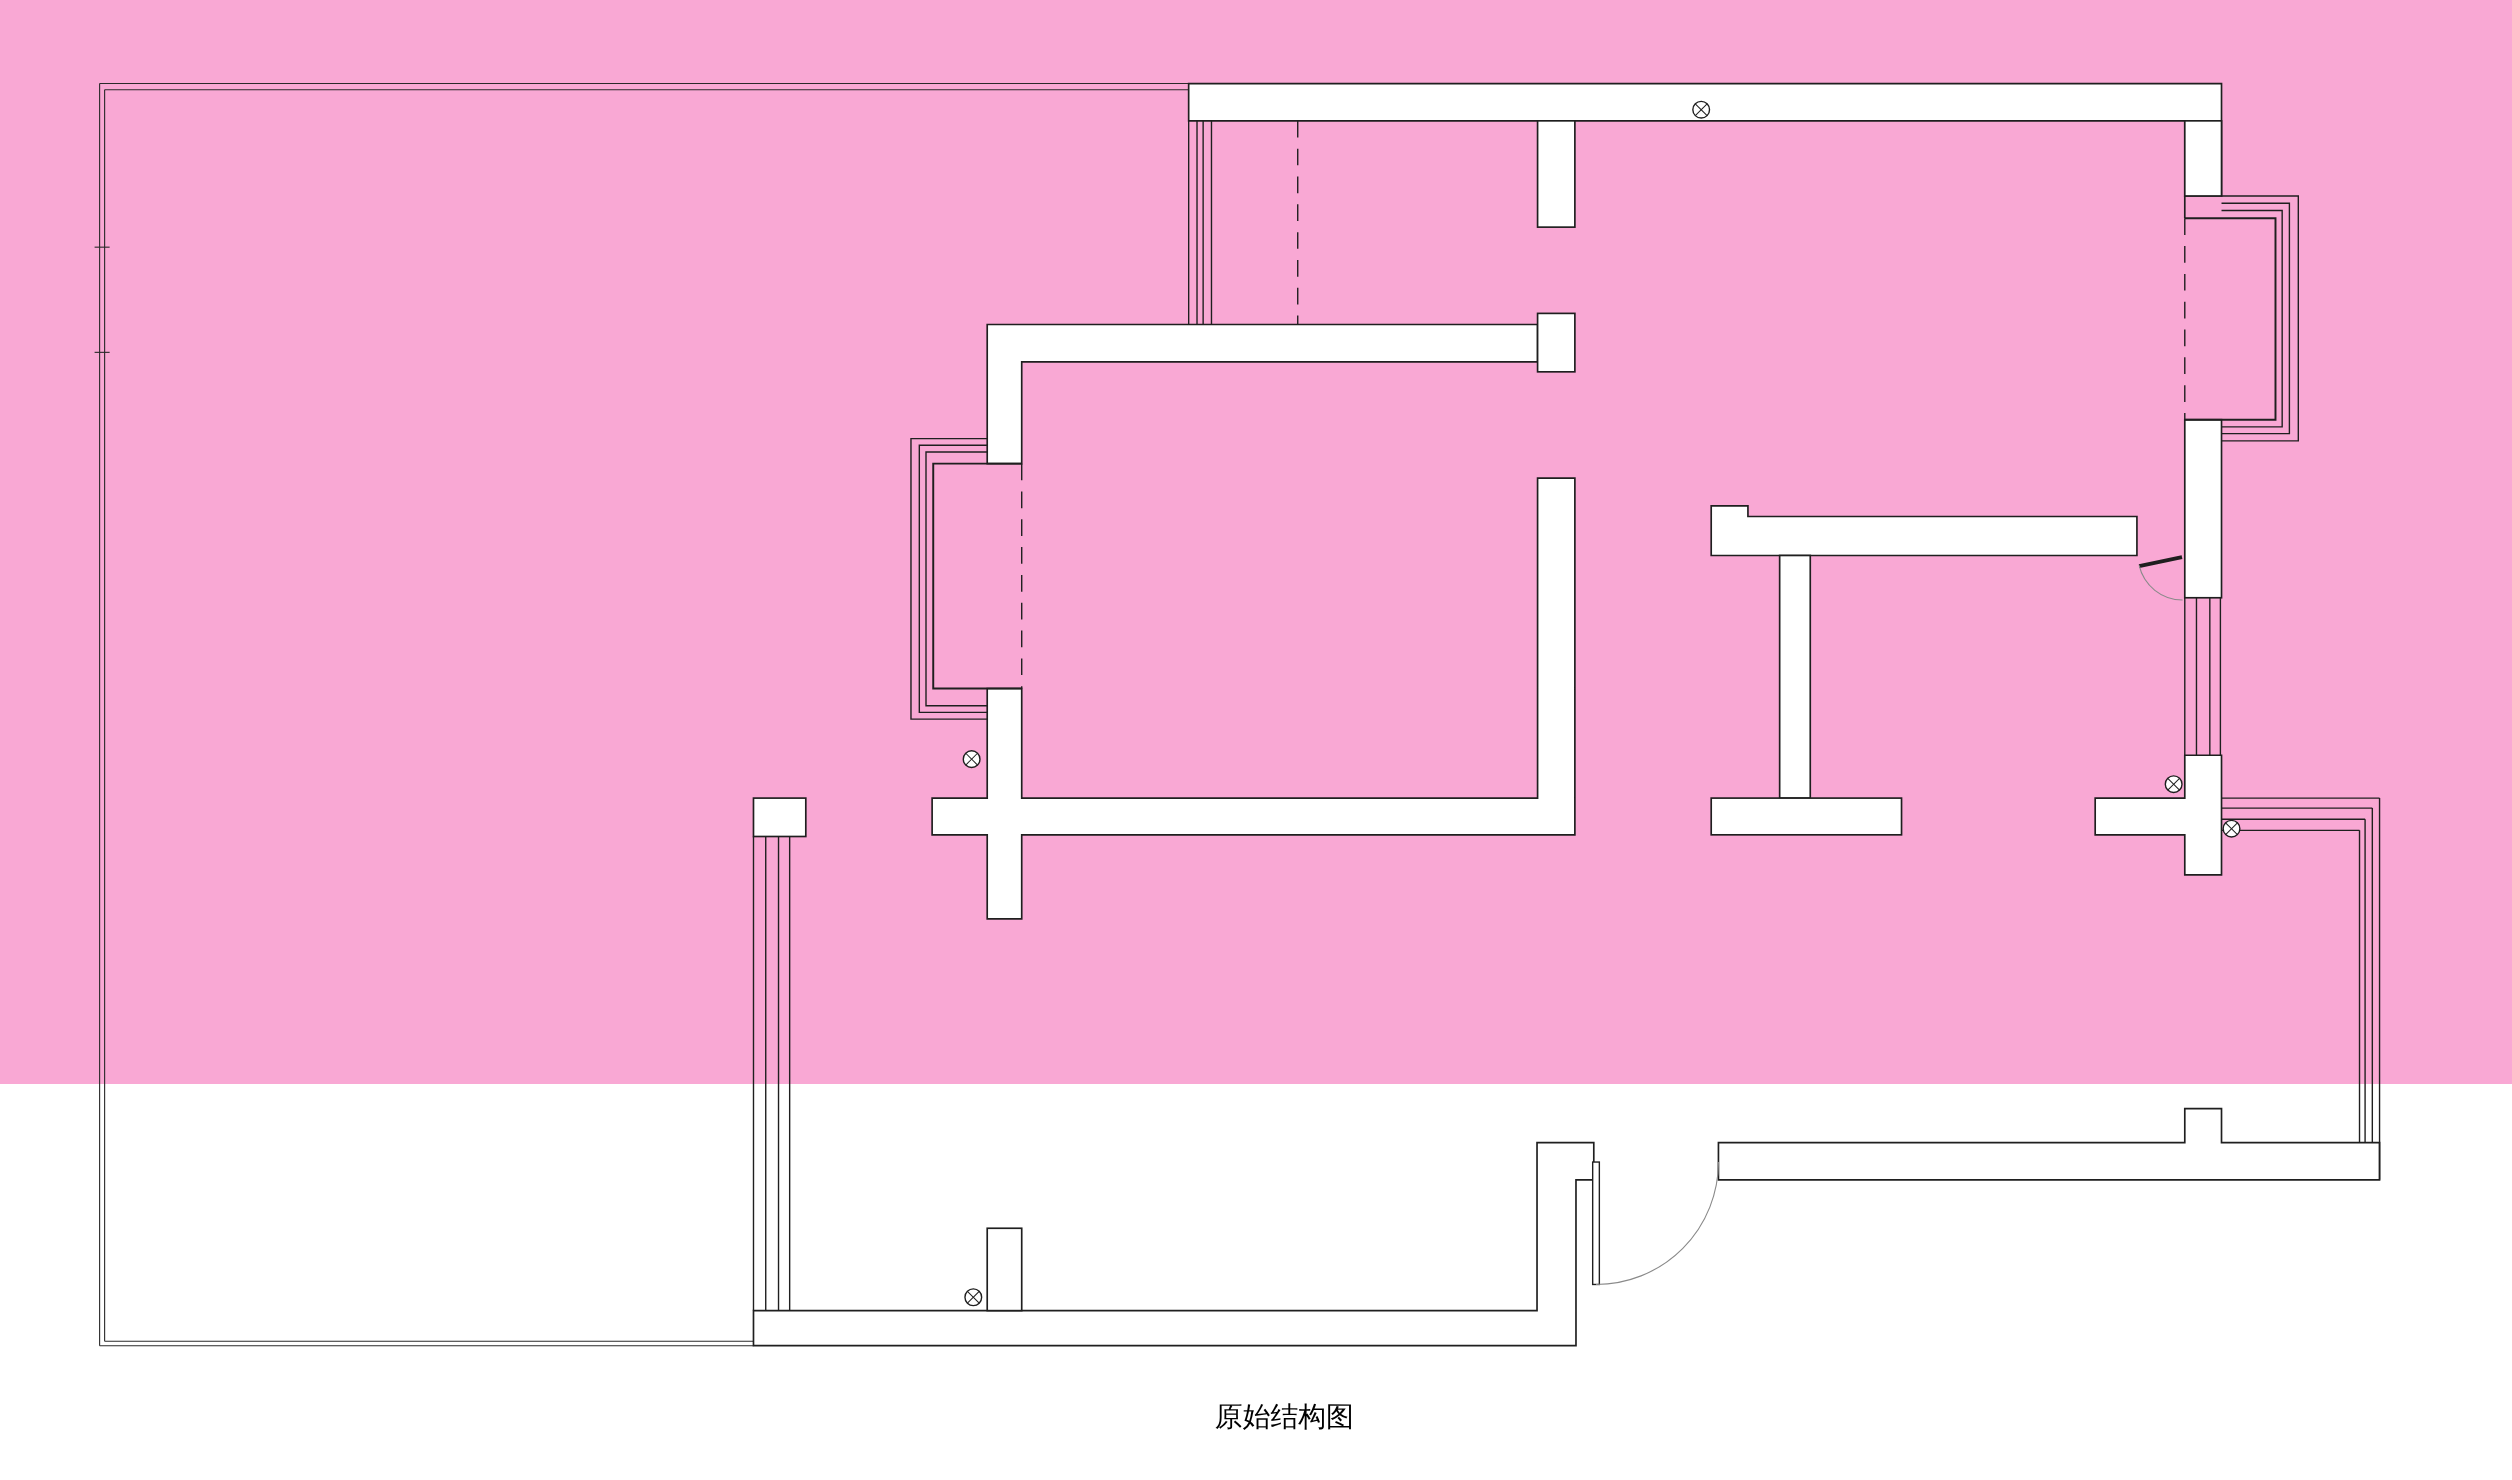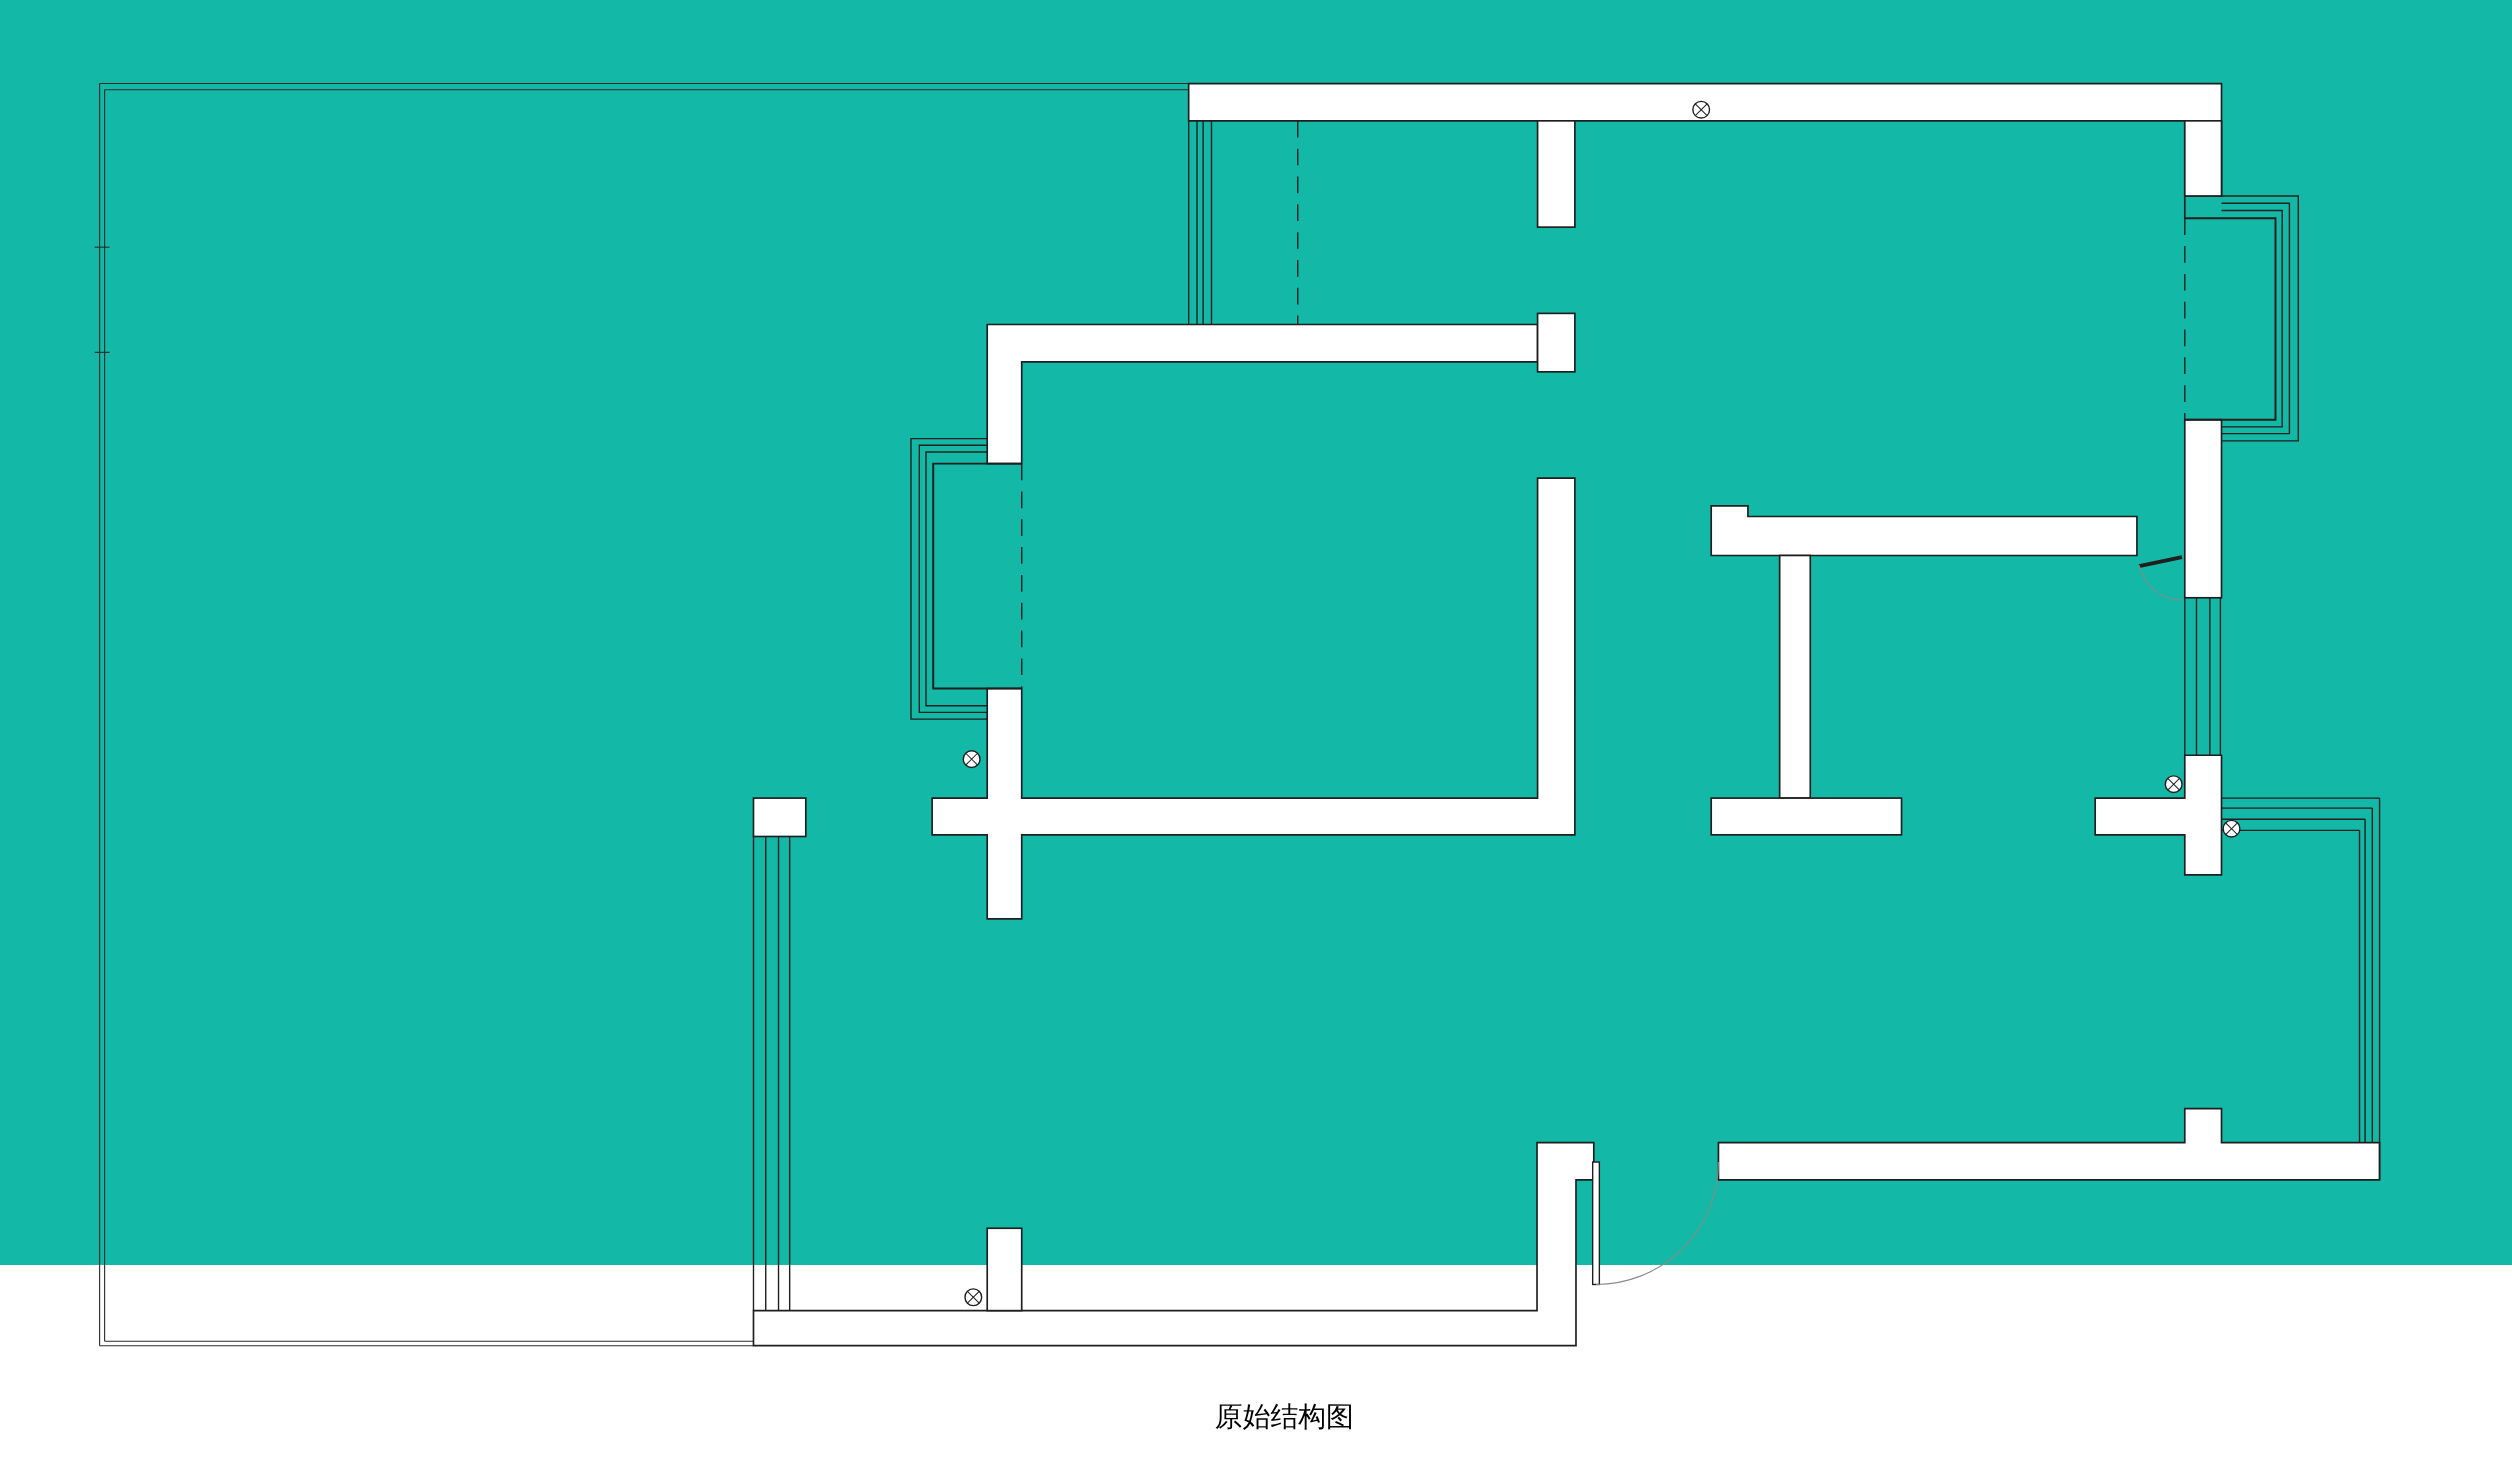--- a/index.html
+++ b/index.html
@@ -1,17 +1,17 @@
 <!DOCTYPE html>
 <html style="font-size:9px"><head>
 <meta charset="utf-8">
 <style>
   html,body{margin:0;padding:0;background:#ffffff;}
   body{width:2512px;height:1481px;font-family:"DejaVu Sans","Liberation Sans",sans-serif;}
-  .sheet{width:2512px;height:1265px;position:relative;background:#14b8a6;}
+  .sheet{width:2512px;height:1084px;position:relative;background:#f9a8d4;}
   svg{display:block;width:2512px;height:1481px;}
   
   .wall{fill:#ffffff;stroke:#1f1f1f;stroke-width:3;}
   .wline{stroke:#1f1f1f;stroke-width:3;fill:none;}
   .thin{stroke:#2a2a2a;stroke-width:2;fill:none;}
   .win{stroke:#1f1f1f;stroke-width:2.5;fill:none;}
   .bay{stroke:#1f1f1f;stroke-width:2.5;fill:none;}
   .pane{stroke:#1f1f1f;stroke-width:3.5;fill:none;}
   .dash{stroke:#1f1f1f;stroke-width:2.5;fill:none;stroke-dasharray:30 20;}
   .arc{stroke:#8a8a8a;stroke-width:2;fill:none;}

